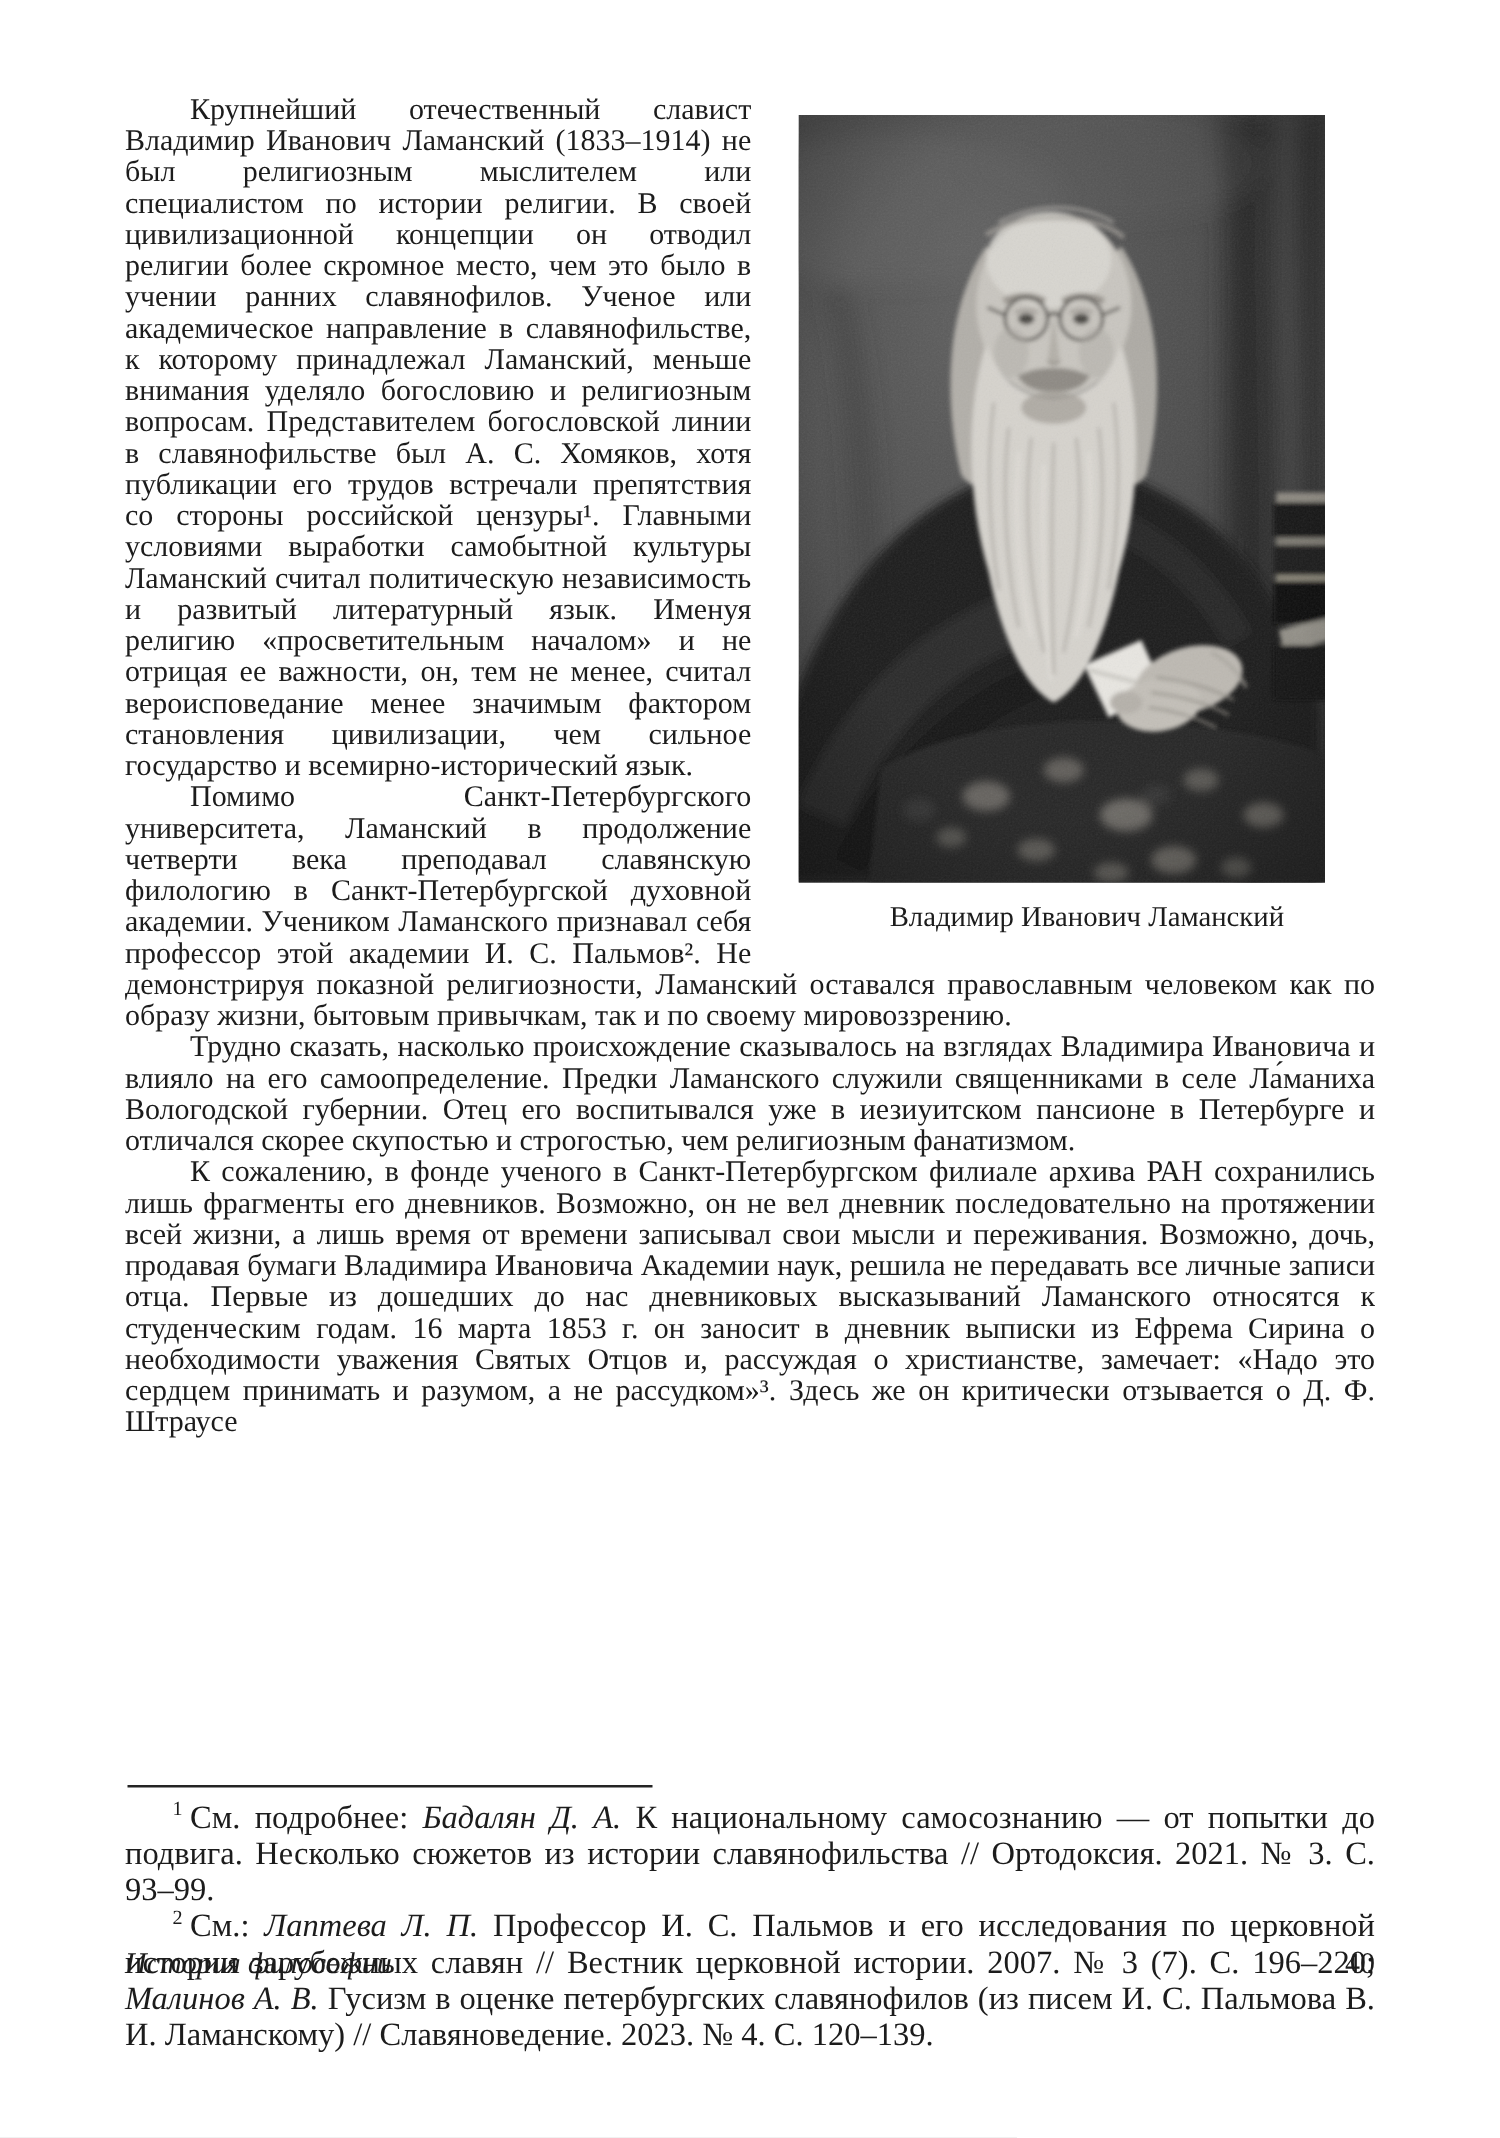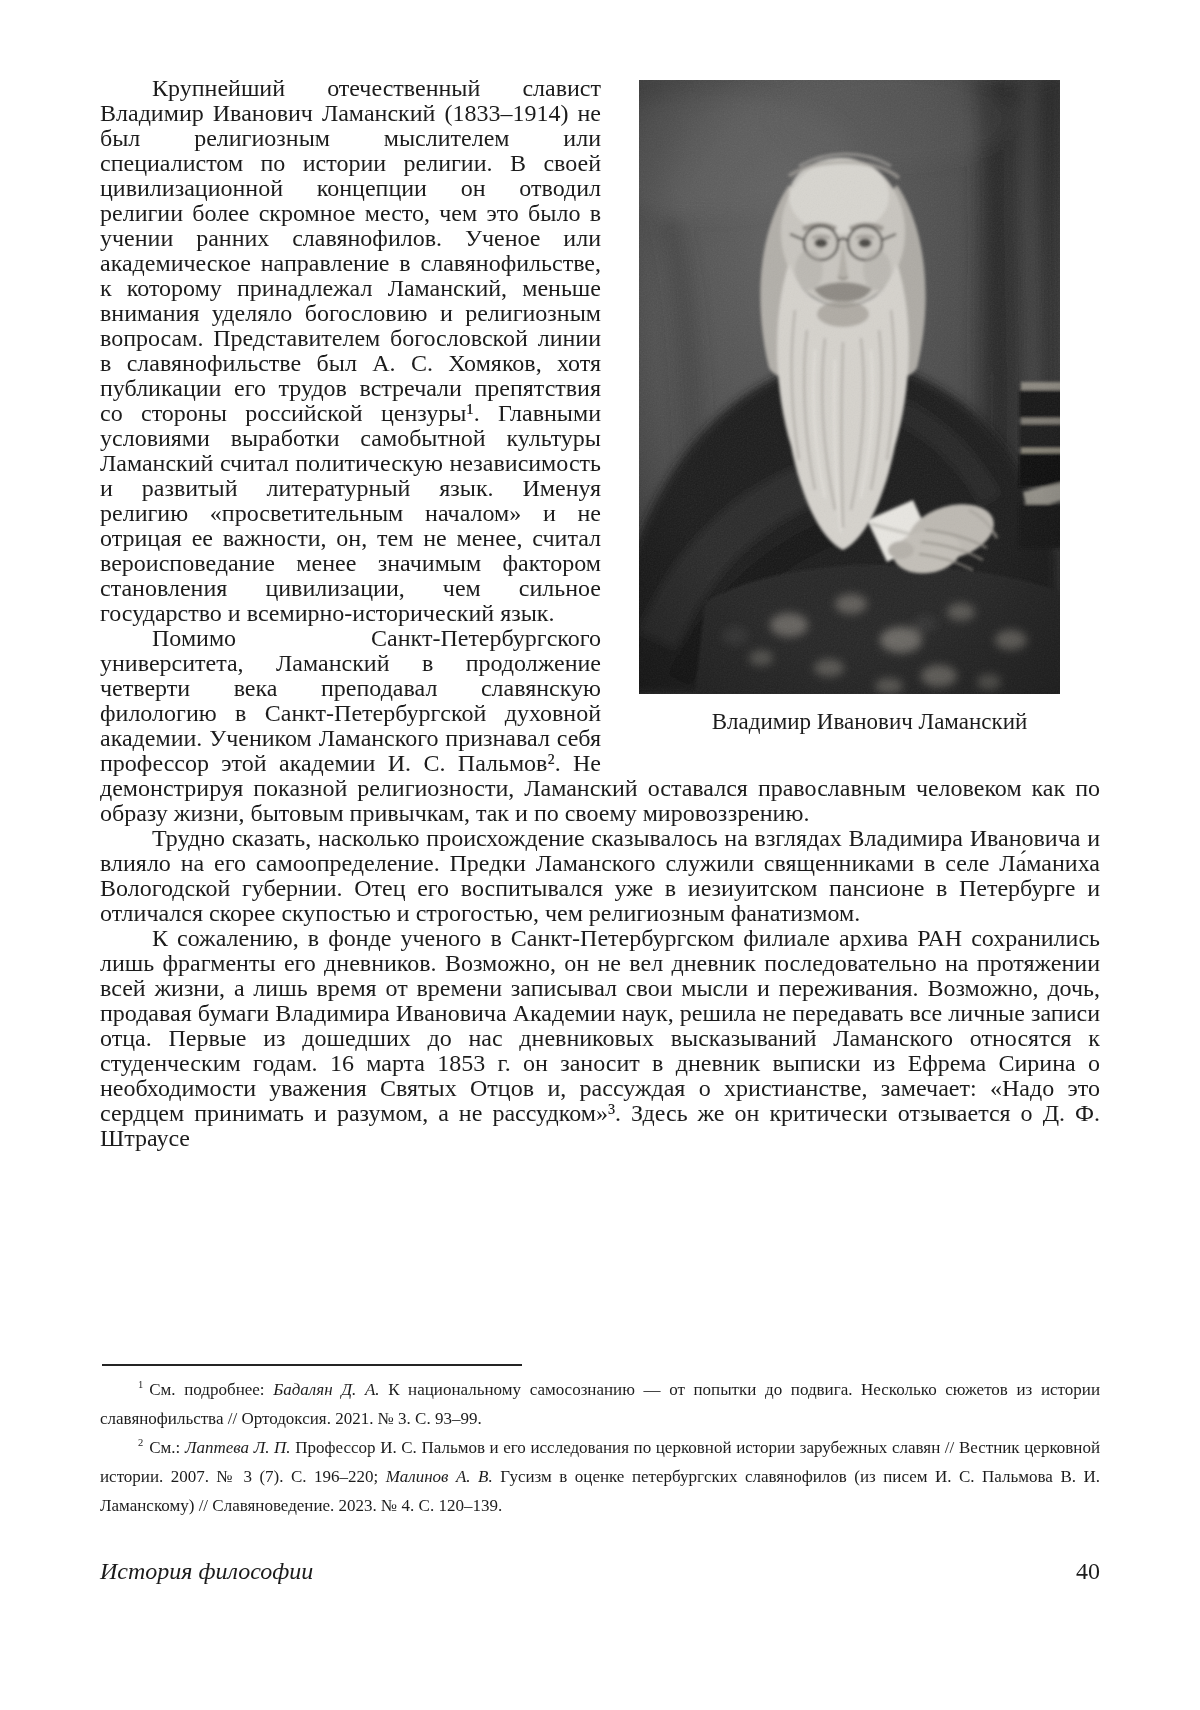--- a/index.html
+++ b/index.html
@@ -20,34 +20,34 @@
     font-size:24px;
     line-height:25px;
     text-align:justify;
     text-indent:52px;
     hyphens:auto;-webkit-hyphens:auto;
   }
   sup{font-size:0.62em;line-height:0;vertical-align:super;}
   figure.photo-figure{
     float:right;
     width:461px;
-    margin:4px 0 24px 38px;
+    margin:16px 0 24px 38px;
     padding:0;
   }
   .portrait{display:block;width:421px;height:614px;background:#464646;}
   figcaption{
     margin-top:14px;
     font-size:23px;
     line-height:28px;
     text-align:center;
     text-indent:0;
   }
   .footnotes{
-    position:absolute;left:100px;top:1354px;width:1000px;
-    font-size:17px;line-height:29px;
+    position:absolute;left:100px;top:1418px;width:1000px;
+    font-size:26px;line-height:29px;
   }
   .fn-rule{
     width:420px;height:2px;background:#242424;
     margin:10px 0 9px 2px;
   }
   .footnote{
     margin:0;
     text-align:justify;
     text-indent:38px;
     hyphens:auto;-webkit-hyphens:auto;

